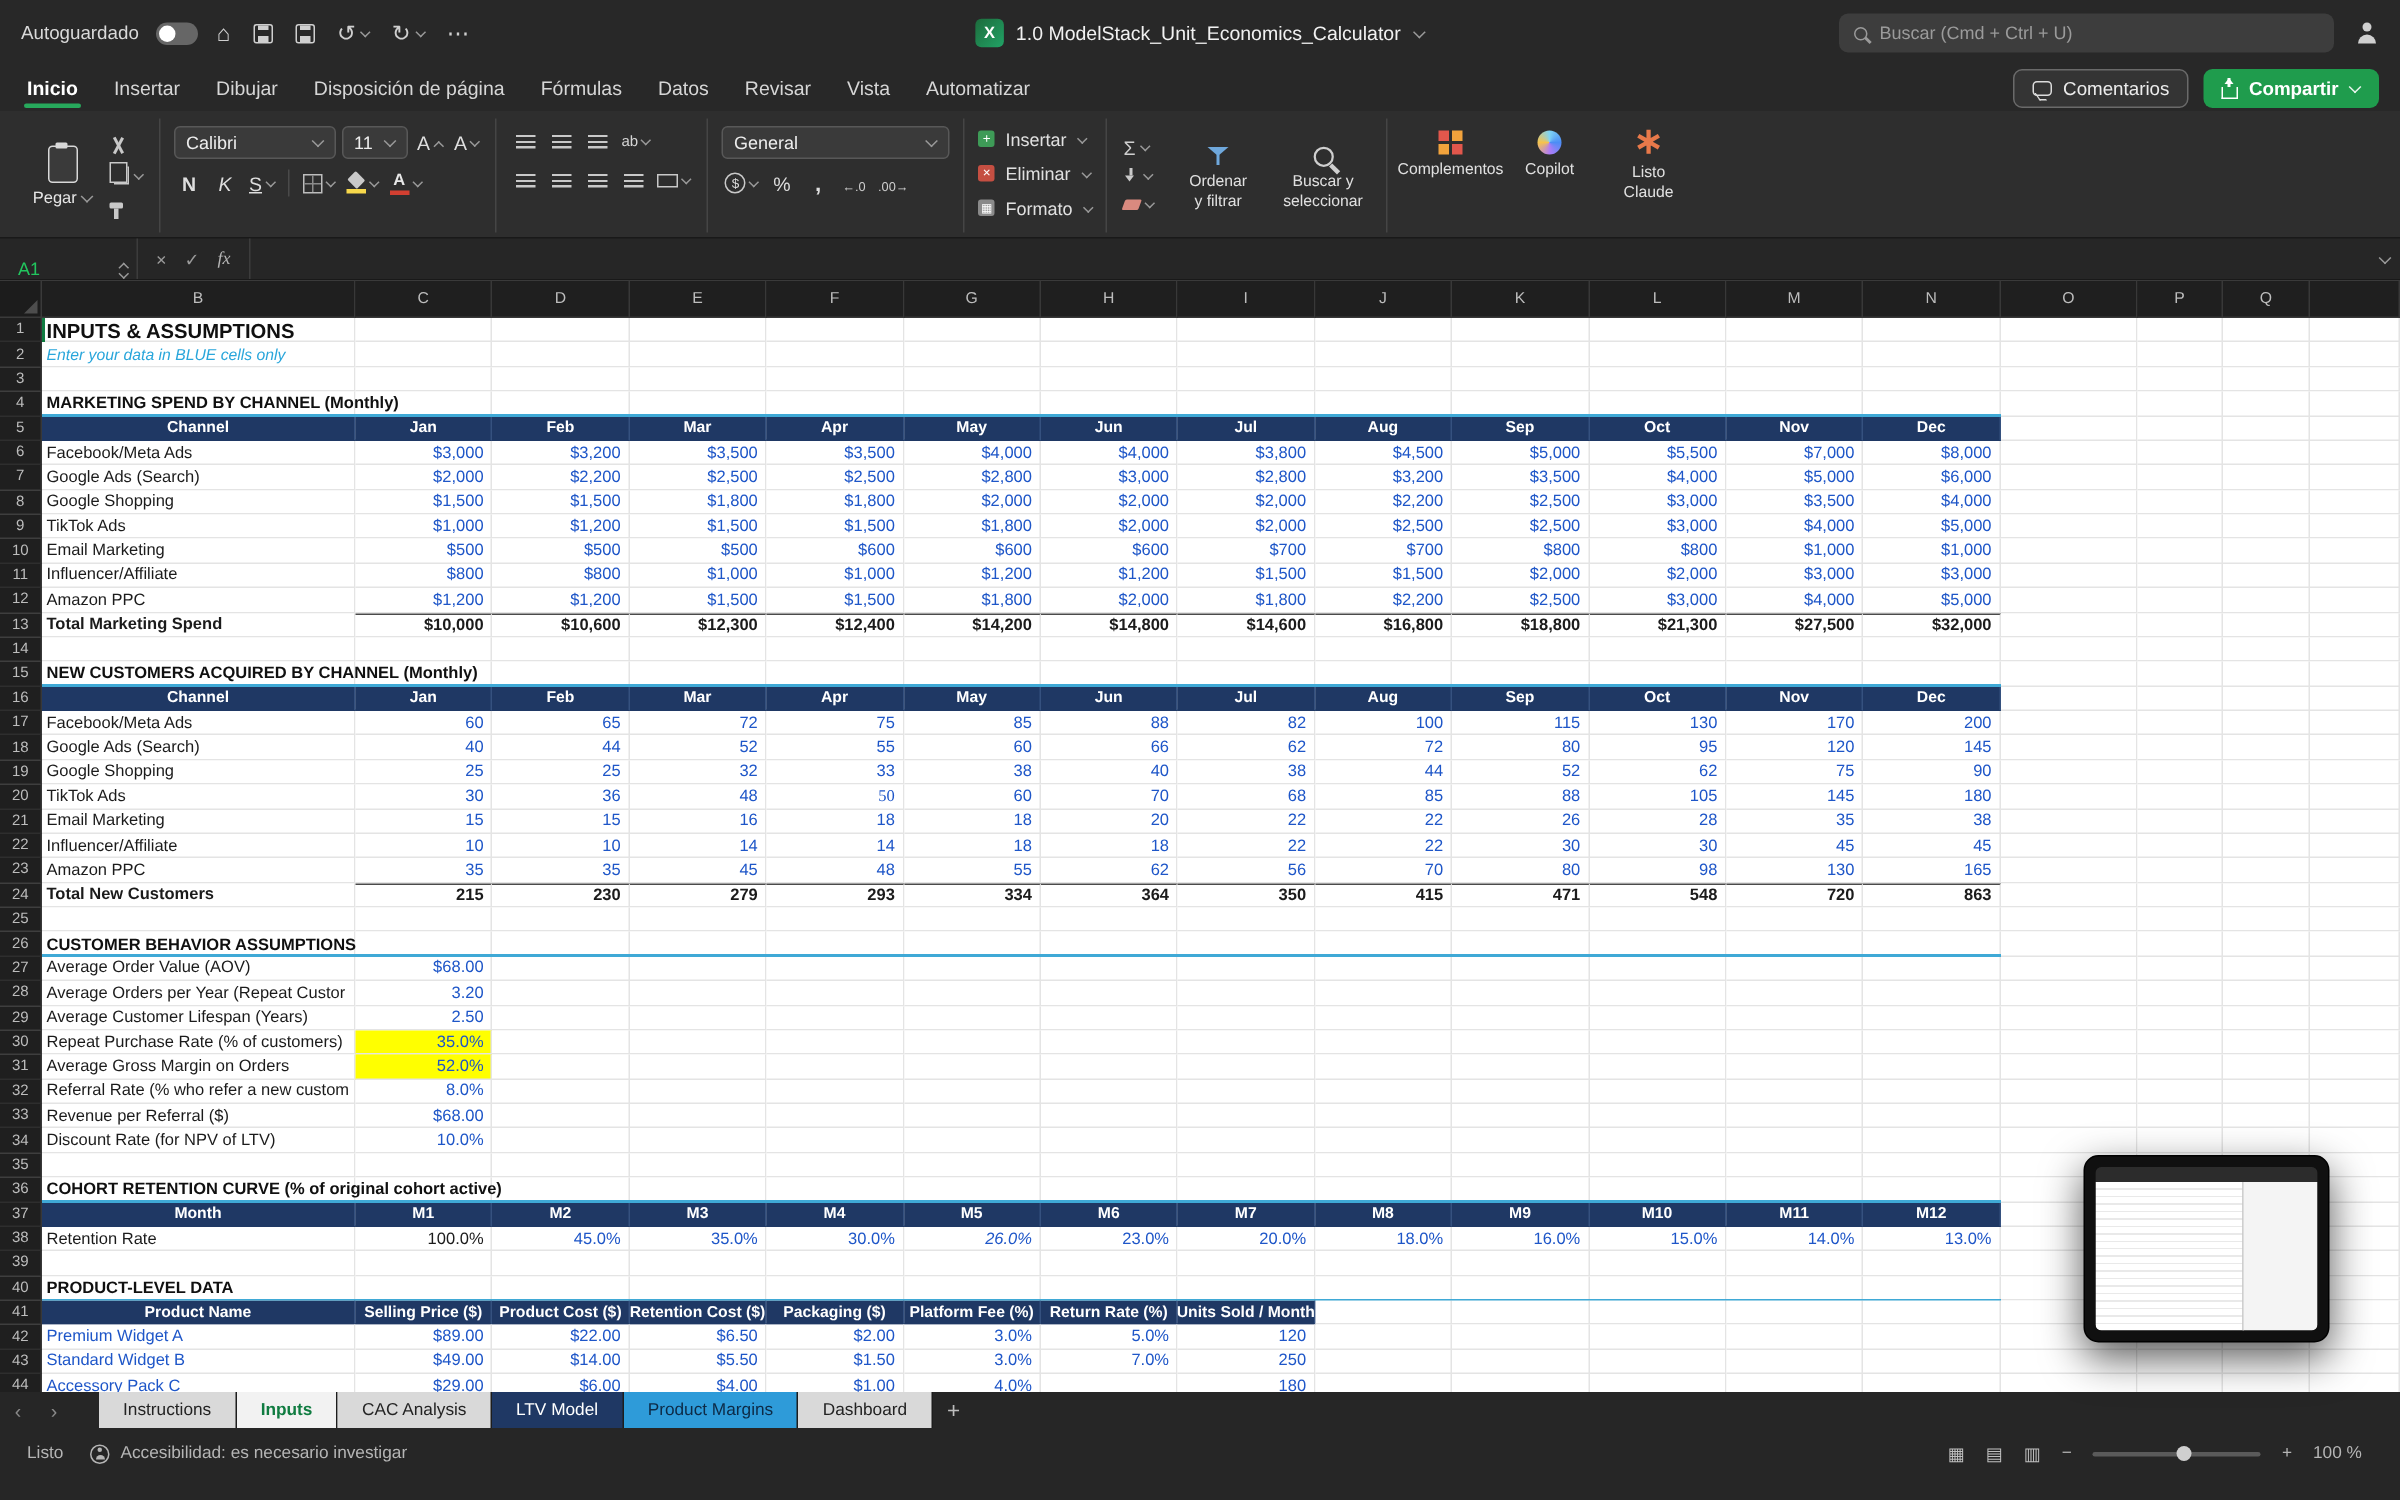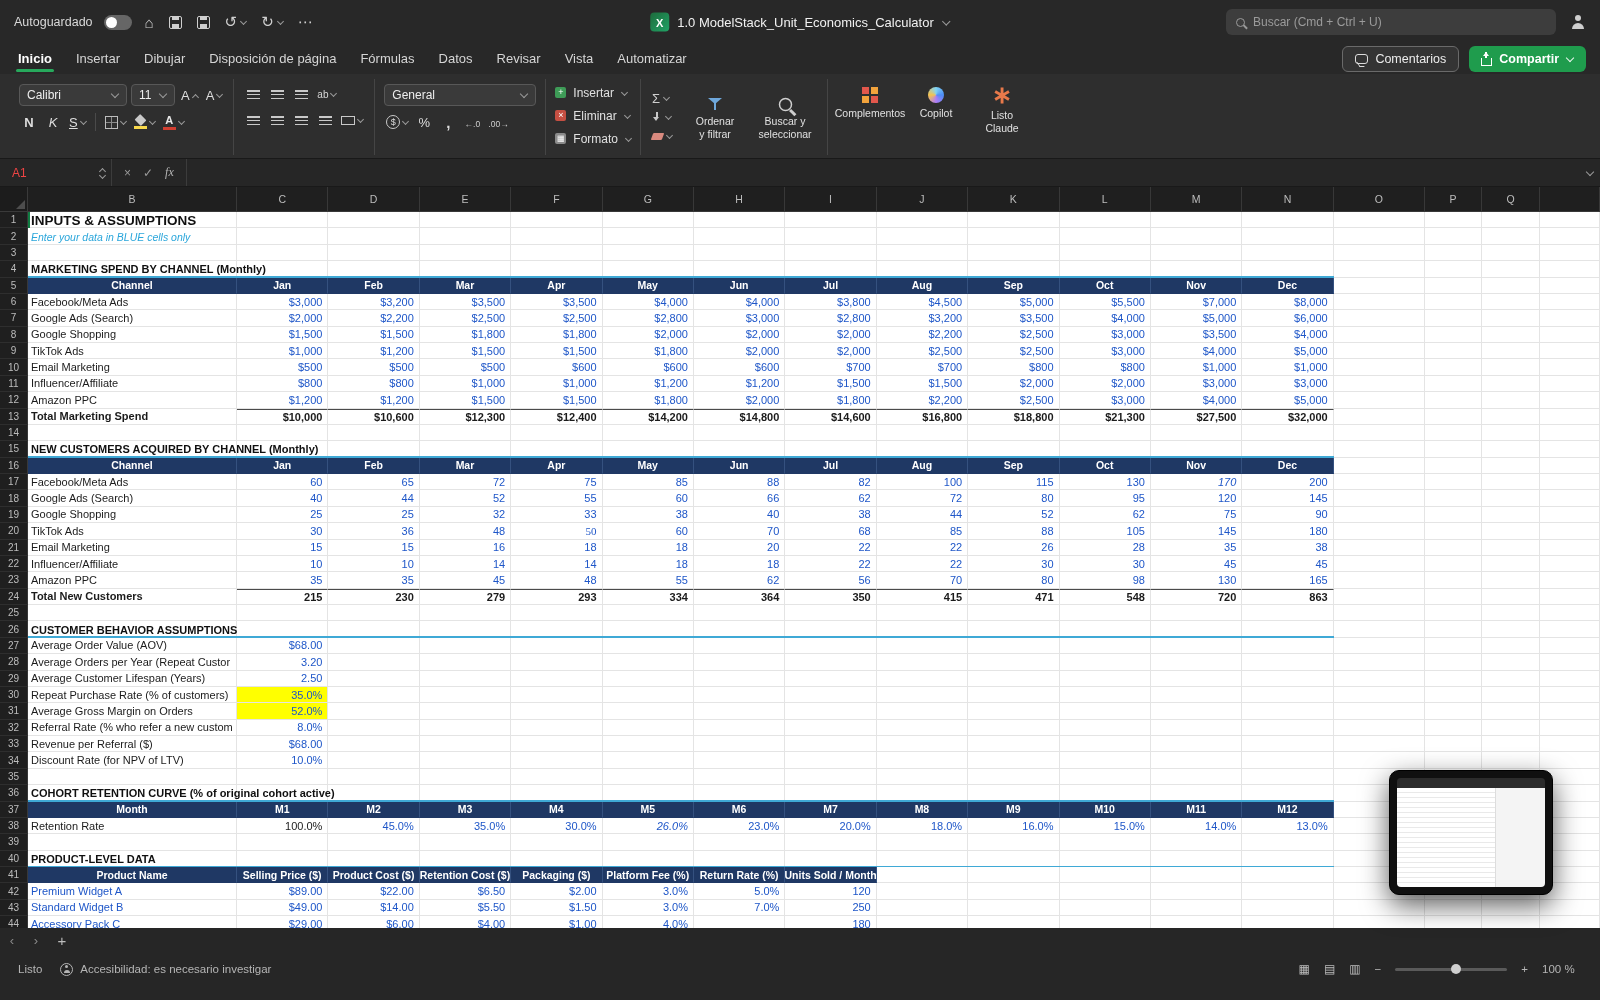--- a/index.html
+++ b/index.html
@@ -127,22 +127,22 @@
     box-shadow:9px 0 0 #f2a33c,0 9px 0 #f2a33c,9px 9px 0 #e2574c}
   .ic-copilot{width:16px;height:16px;border-radius:50%;margin-top:2px;
     background:conic-gradient(#7fd4f5,#4c8df6,#b07cf7,#f6c34c,#7fd4f5)}
   .ic-claude{color:#e8794a;font-size:24px;line-height:16px;height:18px;margin-top:2px;font-weight:700}
   .ic-claude::before{content:"∗"}
   .g-addins{flex-direction:row;border-right:none}
 
   
   .fbar{position:absolute;top:158px;left:0;width:1600px;height:29px;background:#262626;
     border-top:1px solid #191919;border-bottom:1px solid #191919;display:flex;align-items:center}
-  .namebox{width:112px;height:100%;display:flex;align-items:center;gap:10px;padding:0 6px 0 12px;
-    border-right:1px solid #3c3c3c;color:#ef4444;font-size:12px}
+  .namebox{width:92px;height:100%;display:flex;align-items:flex-end;gap:10px;padding:0 6px 0 12px;
+    border-right:1px solid #3c3c3c;color:#22c55e;font-size:12px}
   .spin{display:flex;flex-direction:column;gap:1px;margin-left:auto}
   .fxbtns{display:flex;align-items:center;gap:12px;padding:0 12px;border-right:1px solid #3c3c3c;height:100%}
   .fxb{color:#9a9a9a;font-size:12px}
   .fxb.fx{font-family:"Liberation Serif",serif;font-style:italic;color:#b5b5b5}
   .finput{flex:1;height:100%}
   .fcollapse{padding-right:14px}
 
   
   .sheetarea{position:absolute;top:187px;left:0;width:1600px;height:741px;background:#fff}
   .colhdr{display:flex;height:25px;background:#1f1f1f}
@@ -269,20 +269,41 @@
     </div>
     <div class="btn-share">
       <span class="ic-shareup"></span>
       <span>Compartir</span>
       <span class="chev light"></span>
     </div>
   </div>
 </div>
 
 <div class="ribbon">
+  <div class="rgroup g-paste">
+    <div class="paste-btn">
+      <span class="ic-clipboard"></span>
+      <span class="plabel">
+          <span>Pegar</span>
+          <span class="chev"></span>
+        </span>
+    </div>
+    <div class="side-stack">
+      <span class="mini">
+          <span class="ic-cut"></span>
+        </span>
+      <span class="mini">
+          <span class="ic-copy"></span>
+          <span class="chev tiny"></span>
+        </span>
+      <span class="mini">
+          <span class="ic-brush"></span>
+        </span>
+    </div>
+  </div>
 
   <div class="rgroup">
     <div class="frow">
       <div class="combo w-fontname">
           <span>Calibri</span>
           <span class="chev"></span>
         </div>
       <div class="combo w-fontsize">
           <span>11</span>
           <span class="chev"></span>
@@ -813,21 +834,21 @@
         <div class="cell c-num" style="flex: 0 0 91.4px;">60</div>
         <div class="cell c-num" style="flex: 0 0 91.4px;">65</div>
         <div class="cell c-num" style="flex: 0 0 91.4px;">72</div>
         <div class="cell c-num" style="flex: 0 0 91.4px;">75</div>
         <div class="cell c-num" style="flex: 0 0 91.4px;">85</div>
         <div class="cell c-num" style="flex: 0 0 91.4px;">88</div>
         <div class="cell c-num" style="flex: 0 0 91.4px;">82</div>
         <div class="cell c-num" style="flex: 0 0 91.4px;">100</div>
         <div class="cell c-num" style="flex: 0 0 91.4px;">115</div>
         <div class="cell c-num" style="flex: 0 0 91.4px;">130</div>
-        <div class="cell c-num" style="flex: 0 0 91.4px; font-style: italic;">170</div>
+        <div class="cell c-num" style="flex: 0 0 91.4px;">170</div>
         <div class="cell c-num" style="flex: 0 0 91.4px;">200</div>
         <div class="cell" style="flex: 0 0 91.4px;"></div>
         <div class="cell" style="flex: 0 0 57px;"></div>
         <div class="cell" style="flex: 0 0 58px;"></div>
         <div class="cell" style="flex: 0 0 59.8px;"></div>
       </div>
       <div class="srow" style="height: 16.375px;">
         <div class="rn">18</div>
         <div class="cell c-lbl" style="flex: 0 0 209px;">Google Ads (Search)</div>
         <div class="cell c-num" style="flex: 0 0 91.4px;">40</div>
@@ -1372,20 +1393,28 @@
         <div class="cell" style="flex: 0 0 57px;"></div>
         <div class="cell" style="flex: 0 0 58px;"></div>
         <div class="cell" style="flex: 0 0 59.8px;"></div>
       </div>
     </div>
 </div>
 
 <div class="tabsbar">
   <span class="tnav">‹</span>
   <span class="tnav">›</span>
+  <div class="stabs">
+      <div class="stab st-default">Instructions</div>
+      <div class="stab st-active">Inputs</div>
+      <div class="stab st-default">CAC Analysis</div>
+      <div class="stab st-navy">LTV Model</div>
+      <div class="stab st-blue">Product Margins</div>
+      <div class="stab st-default">Dashboard</div>
+    </div>
   <span class="stab-add">+</span>
 </div>
 
 <div class="statusbar">
   <span>Listo</span>
   <span class="acc">
     <span class="ic-acc"></span>
     <span>Accesibilidad: es necesario investigar</span>
   </span>
   <span class="sb-right">

